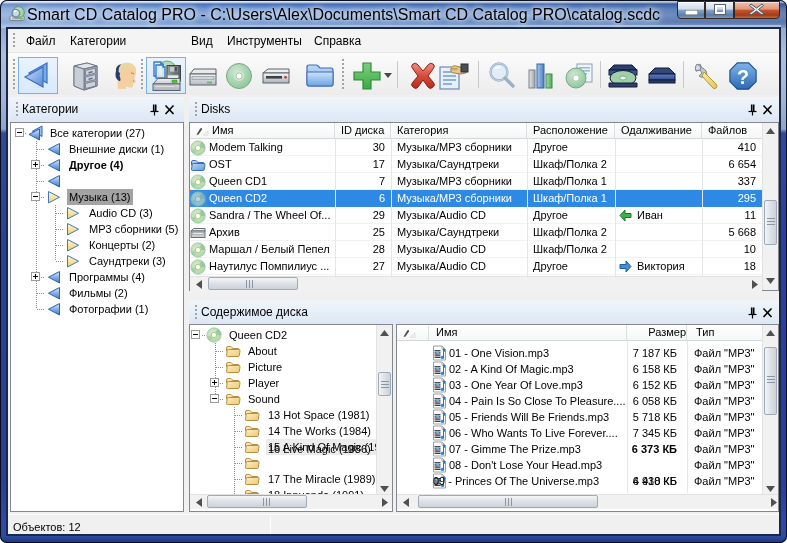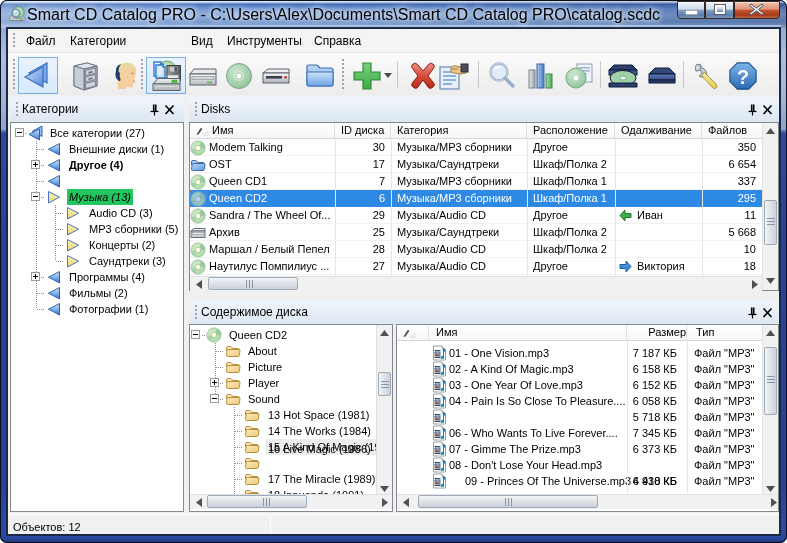--- a/index.html
+++ b/index.html
@@ -428,21 +428,21 @@
       <svg style="left:35px;top:66px" width="16" height="16" viewBox="0 0 16 16">
         <path d="M2.5 2.5 L2.5 14 L13.5 8.2 Z" fill="url(#tg3x4)" stroke="#4276cc" stroke-width="1"></path>
         <defs>
           <linearGradient id="tg3x4" x1="0" y1="0" x2="0" y2="1">
             <stop offset="0" stop-color="#fdf8d8"></stop>
             <stop offset=".5" stop-color="#f7e596"></stop>
             <stop offset="1" stop-color="#edd060"></stop>
           </linearGradient>
         </defs>
       </svg>
-      <div class="trow" style="left:56px;top:66px;background:#22c55e;padding:0 2px;font-style:italic;">Музыка (13)</div>
+      <div class="trow" style="left:56px;top:66px;background:#a3a3a3;padding:0 2px;">Музыка (13)</div>
       <svg style="left:54px;top:82px" width="16" height="16" viewBox="0 0 16 16">
         <path d="M2.5 2.5 L2.5 14 L13.5 8.2 Z" fill="url(#tg3x5)" stroke="#4276cc" stroke-width="1"></path>
         <defs>
           <linearGradient id="tg3x5" x1="0" y1="0" x2="0" y2="1">
             <stop offset="0" stop-color="#fdf8d8"></stop>
             <stop offset=".5" stop-color="#f7e596"></stop>
             <stop offset="1" stop-color="#edd060"></stop>
           </linearGradient>
         </defs>
       </svg>
@@ -558,21 +558,21 @@
             <stop offset="0" stop-color="#d6eccc"></stop>
             <stop offset=".55" stop-color="#b2dcab"></stop>
             <stop offset="1" stop-color="#98cba0"></stop>
           </radialGradient>
         </defs>
       </svg>
       <div class="cell" style="left:19px;top:16px;width:126px;">Modem Talking</div>
       <div class="cell num" style="left:145px;top:16px;width:50px;">30</div>
       <div class="cell" style="left:207px;top:16px;width:130px;">Музыка/MP3 сборники</div>
       <div class="cell" style="left:343px;top:16px;width:85px;">Другое</div>
-      <div class="cell num" style="left:500px;top:16px;width:66px;">350</div>
+      <div class="cell num" style="left:500px;top:16px;width:66px;">410</div>
       <div class="rowline" style="left:0;top:49px;width:572px;"></div>
       <svg style="left:0px;top:34px" width="16" height="16" viewBox="0 0 16 16">
         <path d="M1.5 5 Q1.5 3.5 3 3.5 L5.5 3.5 Q6.5 3.5 7 4.5 L7.5 5.5 L13 5.5 Q14 5.5 14 6.5 L14 8 L1.5 8 Z" fill="url(#fgAd1)" stroke="#3d6cb4" stroke-width="1"></path>
         <path d="M2.5 13.5 Q1.3 13.5 1.5 12.3 L2.2 7.5 Q2.4 6.5 3.4 6.5 L14 6.5 Q15.2 6.5 15 7.7 L14.3 12.5 Q14.1 13.5 13.1 13.5 Z" fill="url(#fgBd1)" stroke="#3d6cb4" stroke-width="1"></path>
         <defs>
           <linearGradient id="fgAd1" x1="0" y1="0" x2="0" y2="1">
             <stop offset="0" stop-color="#cde3f8"></stop>
             <stop offset="1" stop-color="#6ba4e4"></stop>
           </linearGradient>
           <linearGradient id="fgBd1" x1="0" y1="0" x2="1" y2="1">
@@ -1058,20 +1058,21 @@
           <rect x="2.5" y="5" width="6" height="1.4"></rect>
           <rect x="2.5" y="7.2" width="6" height="1.4"></rect>
           <rect x="2.5" y="9.4" width="6" height="1.4"></rect>
           <rect x="2.5" y="11.6" width="6" height="1.4"></rect>
         </g>
         <rect x="4.2" y="5.8" width="2.8" height="2.8" fill="#6db6e8"></rect>
         <circle cx="4.6" cy="9" r=".8" fill="#d05050"></circle>
         <path d="M9.3 12.2 Q9.3 10.6 11 10.9 L11 4 Q11 3 12 3.4 Q13.6 4 13.3 6 Q13.2 7 12 6.6 L12 12.3 Q12 14 10.6 13.6 Q9.3 13.3 9.3 12.2 Z" fill="#1e7ac8"></path>
         <ellipse cx="10.4" cy="12.6" rx="1.9" ry="1.4" fill="#2888d4"></ellipse>
       </svg>
+      <div class="cell" style="left:52px;top:84px;width:178px;height:16px;line-height:16px;">05 - Friends Will Be Friends.mp3</div>
       <div class="cell num" style="left:230px;top:84px;width:50px;height:16px;line-height:16px;">5 718 КБ</div>
       <div class="cell" style="left:297px;top:84px;width:70px;height:16px;line-height:16px;">Файл "MP3"</div>
       <svg style="left:35px;top:100px" width="16" height="16" viewBox="0 0 16 16">
         <path d="M1.5 1 L10 1 L13.5 4.5 L13.5 15 L1.5 15 Z" fill="#fff" stroke="#9aa0a6" stroke-width="1"></path>
         <path d="M10 1 L10 4.5 L13.5 4.5 Z" fill="#ececec" stroke="#9aa0a6" stroke-width=".8"></path>
         <g fill="#3a3f44">
           <rect x="2.5" y="5" width="6" height="1.4"></rect>
           <rect x="2.5" y="7.2" width="6" height="1.4"></rect>
           <rect x="2.5" y="9.4" width="6" height="1.4"></rect>
           <rect x="2.5" y="11.6" width="6" height="1.4"></rect>
@@ -1092,21 +1093,21 @@
           <rect x="2.5" y="7.2" width="6" height="1.4"></rect>
           <rect x="2.5" y="9.4" width="6" height="1.4"></rect>
           <rect x="2.5" y="11.6" width="6" height="1.4"></rect>
         </g>
         <rect x="4.2" y="5.8" width="2.8" height="2.8" fill="#6db6e8"></rect>
         <circle cx="4.6" cy="9" r=".8" fill="#d05050"></circle>
         <path d="M9.3 12.2 Q9.3 10.6 11 10.9 L11 4 Q11 3 12 3.4 Q13.6 4 13.3 6 Q13.2 7 12 6.6 L12 12.3 Q12 14 10.6 13.6 Q9.3 13.3 9.3 12.2 Z" fill="#1e7ac8"></path>
         <ellipse cx="10.4" cy="12.6" rx="1.9" ry="1.4" fill="#2888d4"></ellipse>
       </svg>
       <div class="cell" style="left:52px;top:116px;width:178px;height:16px;line-height:16px;">07 - Gimme The Prize.mp3</div>
-      <div class="cell num" style="left:230px;top:116px;width:50px;height:16px;line-height:16px;">6 373 КБ</div>
+      <div class="cell num" style="left:230px;top:116px;width:50px;height:16px;line-height:16px;font-weight:bold;">6 373 КБ</div>
       <div class="cell" style="left:297px;top:116px;width:70px;height:16px;line-height:16px;">Файл "MP3"</div>
       <svg style="left:35px;top:132px" width="16" height="16" viewBox="0 0 16 16">
         <path d="M1.5 1 L10 1 L13.5 4.5 L13.5 15 L1.5 15 Z" fill="#fff" stroke="#9aa0a6" stroke-width="1"></path>
         <path d="M10 1 L10 4.5 L13.5 4.5 Z" fill="#ececec" stroke="#9aa0a6" stroke-width=".8"></path>
         <g fill="#3a3f44">
           <rect x="2.5" y="5" width="6" height="1.4"></rect>
           <rect x="2.5" y="7.2" width="6" height="1.4"></rect>
           <rect x="2.5" y="9.4" width="6" height="1.4"></rect>
           <rect x="2.5" y="11.6" width="6" height="1.4"></rect>
         </g>
@@ -1125,21 +1126,21 @@
           <rect x="2.5" y="5" width="6" height="1.4"></rect>
           <rect x="2.5" y="7.2" width="6" height="1.4"></rect>
           <rect x="2.5" y="9.4" width="6" height="1.4"></rect>
           <rect x="2.5" y="11.6" width="6" height="1.4"></rect>
         </g>
         <rect x="4.2" y="5.8" width="2.8" height="2.8" fill="#6db6e8"></rect>
         <circle cx="4.6" cy="9" r=".8" fill="#d05050"></circle>
         <path d="M9.3 12.2 Q9.3 10.6 11 10.9 L11 4 Q11 3 12 3.4 Q13.6 4 13.3 6 Q13.2 7 12 6.6 L12 12.3 Q12 14 10.6 13.6 Q9.3 13.3 9.3 12.2 Z" fill="#1e7ac8"></path>
         <ellipse cx="10.4" cy="12.6" rx="1.9" ry="1.4" fill="#2888d4"></ellipse>
       </svg>
-      <div class="cell" style="left:36px;top:148px;width:178px;height:16px;line-height:16px;margin-left:32px;">09 - Princes Of The Universe.mp3</div>
+      <div class="cell" style="left:36px;top:148px;width:178px;height:16px;line-height:16px;">09 - Princes Of The Universe.mp3</div>
       <div class="cell num" style="left:230px;top:148px;width:50px;height:16px;line-height:16px;">4 918 КБ</div>
       <div class="cell" style="left:297px;top:148px;width:70px;height:16px;line-height:16px;">Файл "MP3"</div>
       <div class="abs" style="left:230px;top:16px;width:1px;height:152px;background:#e4e6e8;"></div>
       <div class="abs" style="left:290px;top:16px;width:1px;height:152px;background:#e4e6e8;"></div>
     </div>
 <div class="sb abs" style="left:754px;top:297px;width:16px;height:170px;border-left:1px solid #e2e2e2;"></div>
 <svg style="left:758px;top:302px" width="9" height="6" viewBox="0 0 9 6">
       <path d="M4.5 0 L9 6 L0 6 Z" fill="#505050"></path>
     </svg>
 <div class="sthumbv abs" style="left:756px;top:319px;height:68px;"></div>

